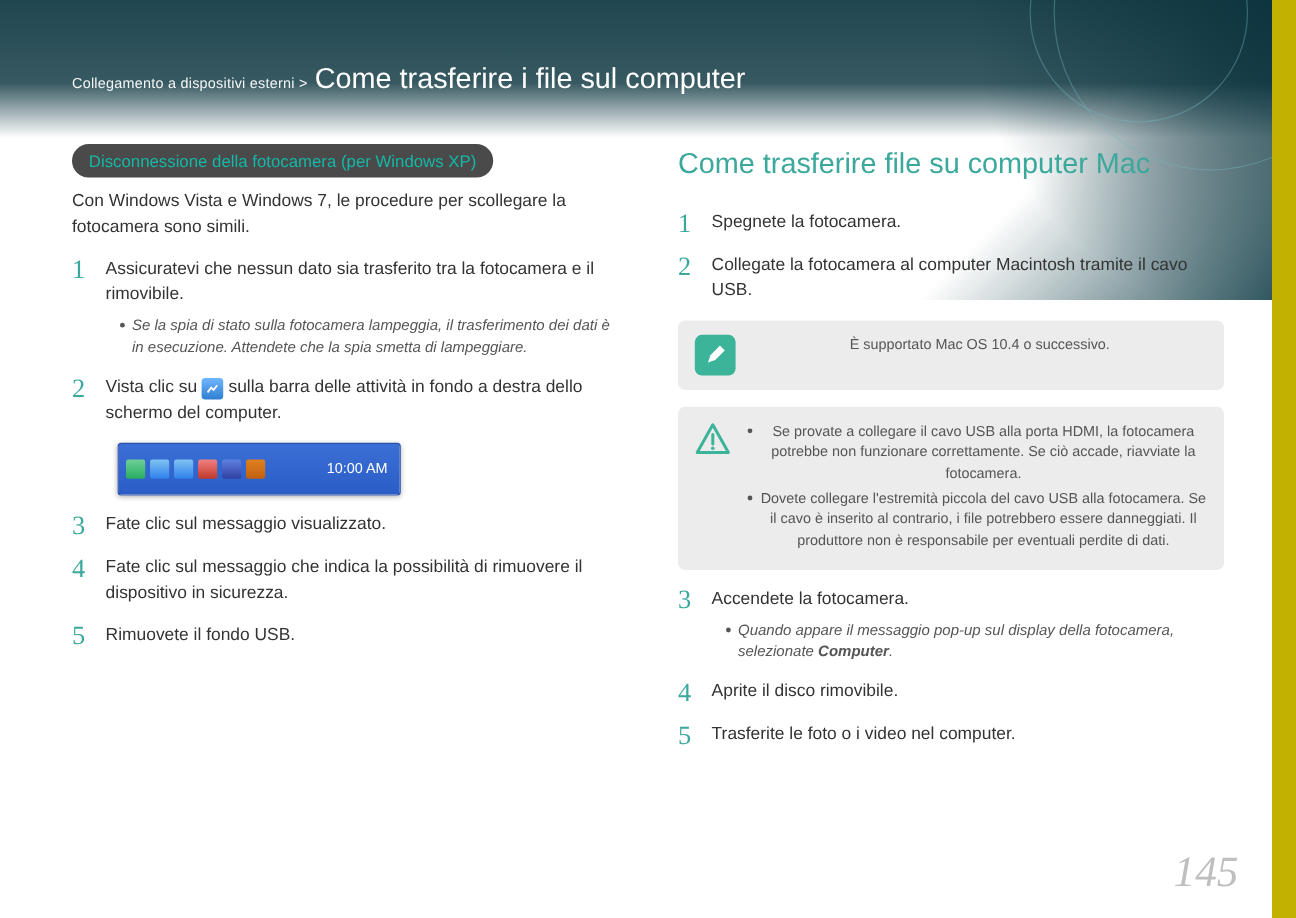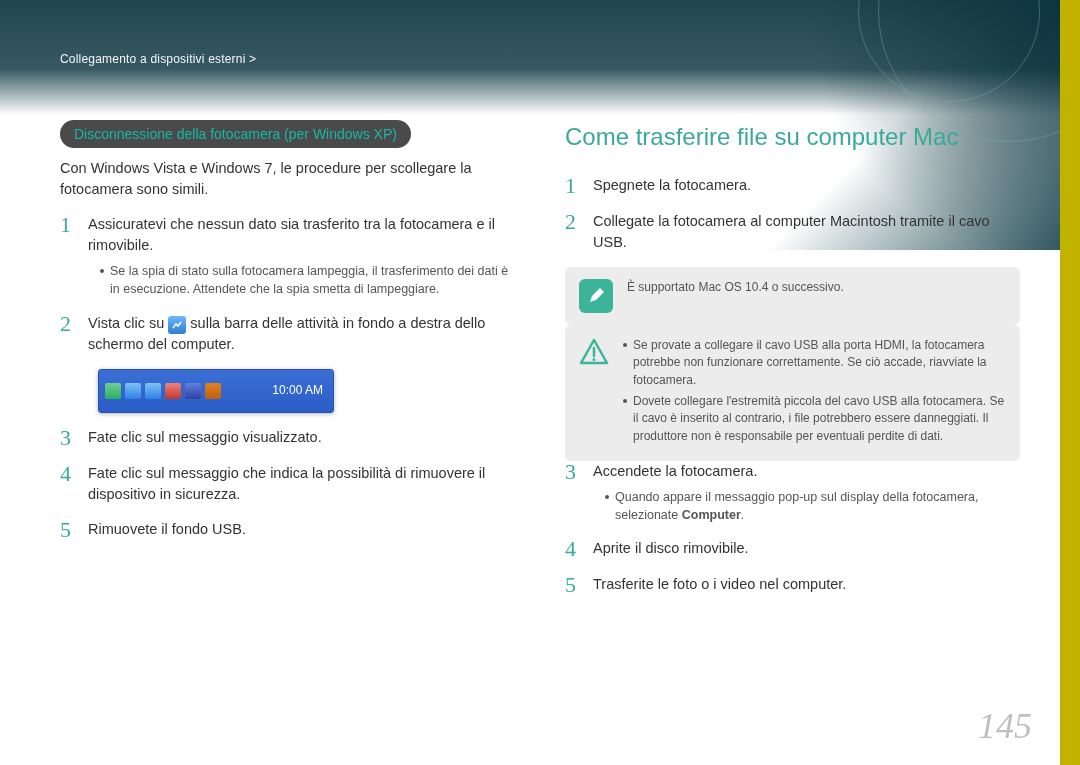--- a/index.html
+++ b/index.html
@@ -72,21 +72,21 @@
     font-family: Georgia, serif;
     font-size: 22px;
     color: #3ba89c;
     font-weight: 400;
     line-height: 1;
     min-width: 18px;
   }
   .step-body { flex: 1; }
   .bullet { display: flex; gap: 6px; font-size: 12.5px; color: #555; margin: 6px 0 0 12px; }
   .bullet .dot { width: 4px; height: 4px; background: #555; border-radius: 50%; margin-top: 7px; flex-shrink: 0;}
-  .bullet .btxt { flex:1; }
+  .bullet .btxt { flex:1;font-style:italic; }
   .h2 { font-size: 24px; color: #3ba89c; font-weight: 400; margin-bottom: 20px; }
 
   .taskbar {
     margin: 12px 0 14px 38px;
     width: 236px; height: 44px;
     background: linear-gradient(180deg,#3b6fd6 0%,#2a5ec6 100%);
     border: 1px solid #2a52a8;
     border-radius: 3px;
     display: flex; align-items: center;
     color: #fff; font-size: 12px;
@@ -103,20 +103,22 @@
     border-radius:3px; vertical-align:-3px;
     align-items:center; justify-content:center;
     color:#fff; font-size:11px;
   }
 
   .note-box {
     display: flex; gap: 14px;
     background: #ebeceb;
     border-radius: 6px;
     padding: 12px 14px;
+    margin-bottom: 14px;
+    text-align: center;
   }
   .note-icon {
     width: 34px; height: 34px; border-radius: 6px;
     display:flex; align-items:center; justify-content:center;
     flex-shrink:0;
   }
   .note-icon.green { background: #3bb49a; }
   .note-icon svg { display:block; }
   .note-box .nb-text { font-size: 12px; color: #555; flex:1; }
   .note-box ul { list-style: none; }
@@ -142,20 +144,21 @@
 </style>
 </head>
 <body>
 
 <div class="header-band"></div>
 <div class="bg-decoration"></div>
 <div class="yellow-tab"></div>
 
 <div class="header">
   <span class="small">Collegamento a dispositivi esterni &gt;</span>
+  <span class="big">Come trasferire i file sul computer</span>
 </div>
 
 <div class="content">
 
   <div class="col">
     <div class="pill">Disconnessione della fotocamera (per Windows XP)</div>
     <div class="para">Con Windows Vista e Windows 7, le procedure per scollegare la fotocamera sono simili.</div>
 
     <div class="step">
       <div class="num">1</div>

